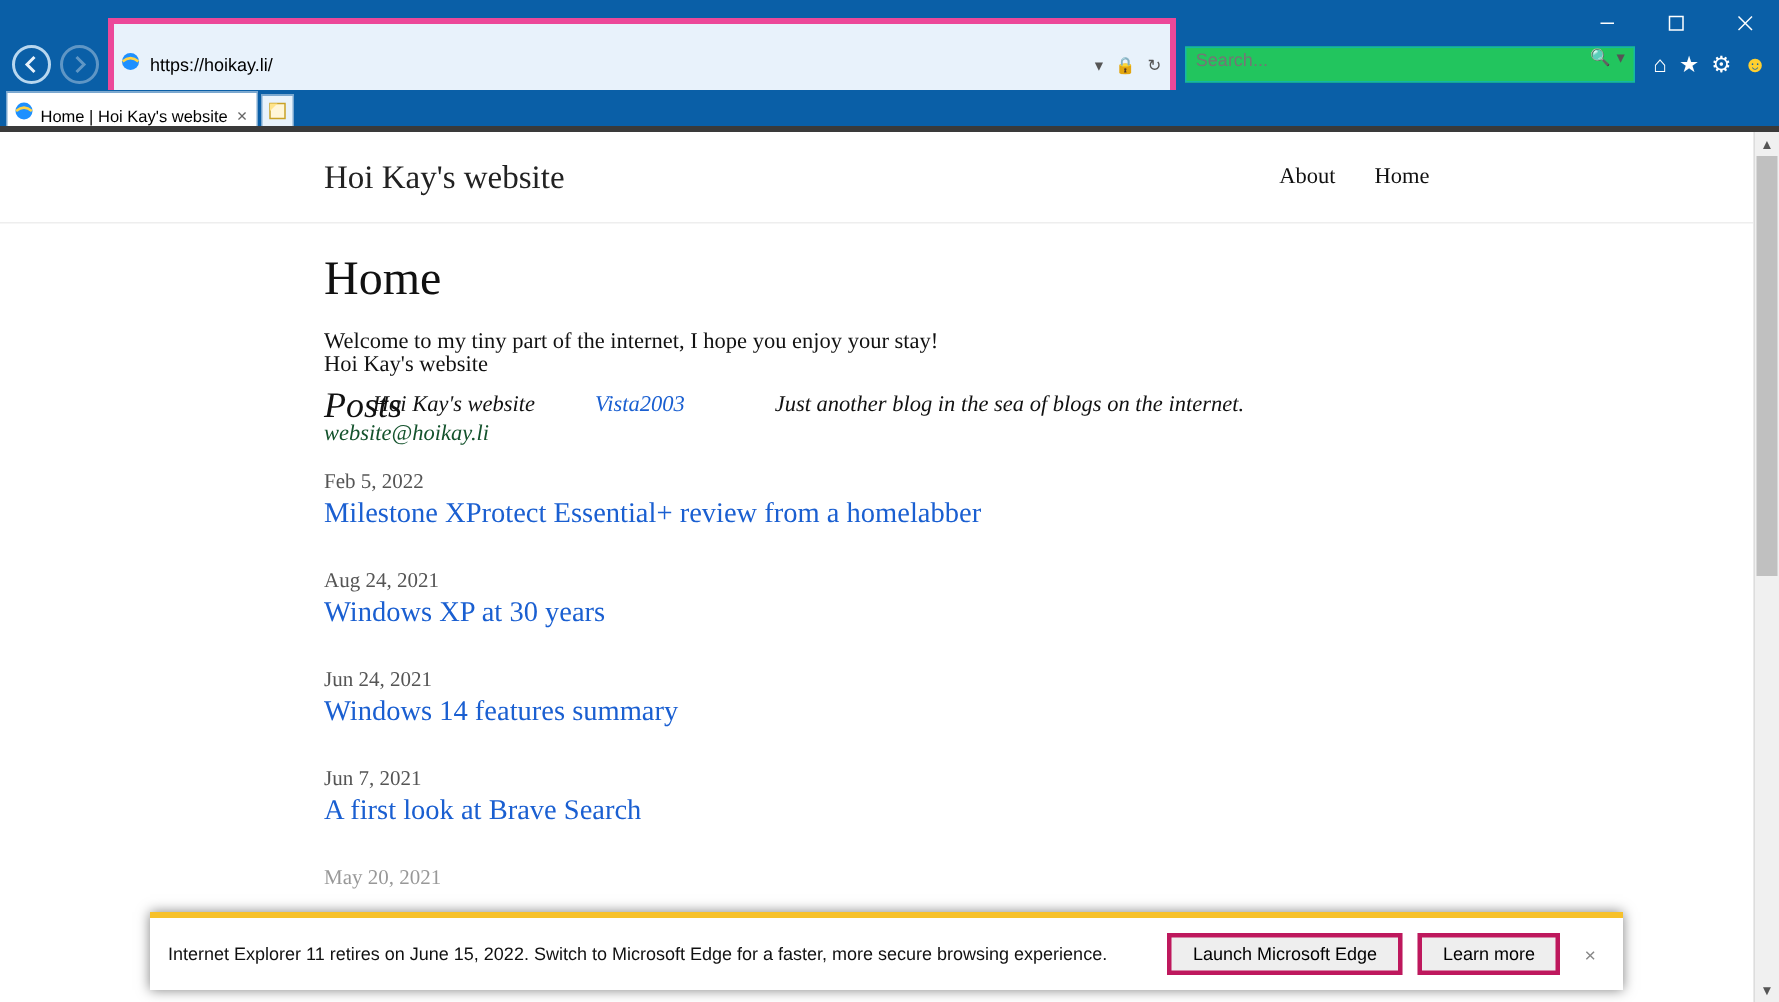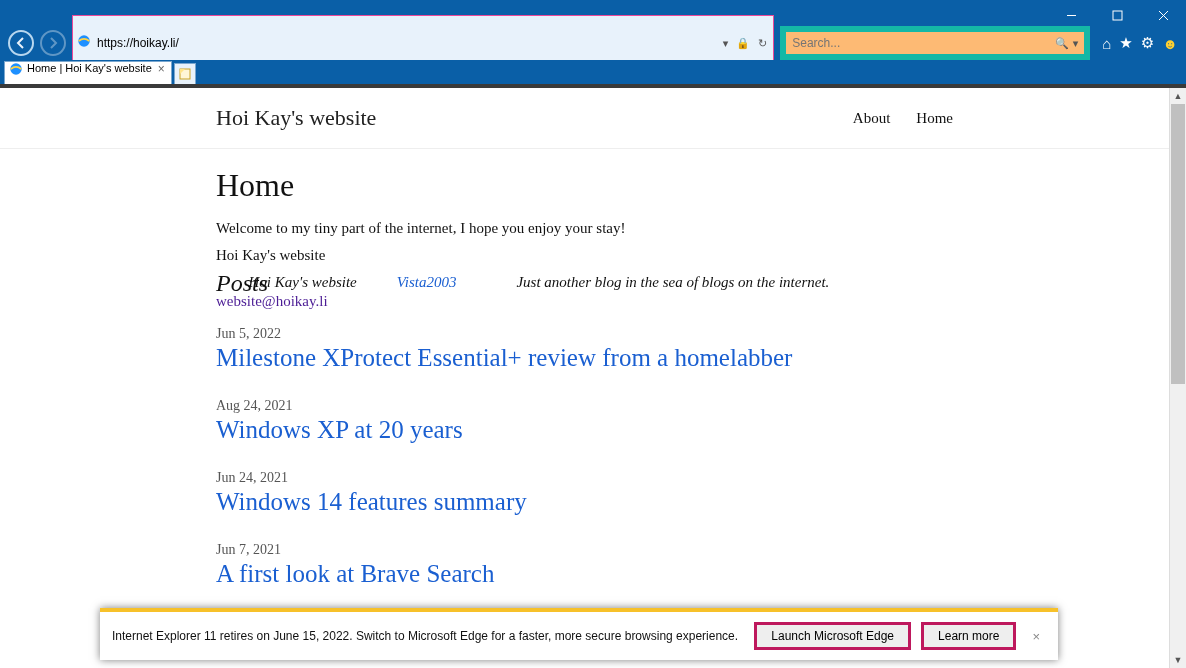--- a/index.html
+++ b/index.html
@@ -61,21 +61,21 @@
   .addr-wrap {
     flex: 1;
     display: flex;
     gap: 6px;
     align-items: center;
   }
   .addressbar {
     flex: 1;
     height: 22px;
     background: #e8f2fb;
-    border: 1px solid #ec4899;
+    border: 4px solid #ec4899;
     display: flex;
     align-items: center;
     padding: 16px 4px;
     gap: 4px;
   }
   .addressbar input {
     flex: 1;
     border: none;
     background: transparent;
     font-size: 12px;
@@ -83,24 +83,24 @@
     color: #000;
   }
   .addressbar .glyph, .searchbar .glyph {
     font-size: 11px;
     color: #555;
     padding: 0 2px;
   }
   .searchbar {
     width: 290px;
     height: 22px;
-    background: #fdba74;
-    border: 6px solid #14b8a6;
-    display: flex;
-    align-items: center;
+    background: #22c55e;
+    border: 1px solid #14b8a6;
+    display: flex;
+    align-items: flex-start;
     padding: 0 4px;
   }
   .searchbar input {
     flex: 1;
     border: none;
     background: transparent;
     font-size: 12px;
     outline: none;
     color: #555;
   }
@@ -119,21 +119,21 @@
     align-items: flex-end;
     padding-left: 4px;
     gap: 2px;
   }
   .tab {
     height: 22px;
     background: #fff;
     border: 1px solid #7aa7cf;
     border-bottom: none;
     display: flex;
-    align-items: flex-start;
+    align-items: flex-end;
     padding: 0 4px;
     font-size: 11px;
     gap: 4px;
     max-width: 200px;
   }
   .tab .close-x {
     color: #666;
     font-size: 12px;
     padding: 0 2px;
   }
@@ -213,56 +213,56 @@
   }
   .page-main {
     padding: 18px 216px 0 216px;
     position: relative;
   }
   .page-h1 {
     font-size: 32px;
     margin: 0 0 16px 0;
     font-weight: normal;
   }
-  .welcome { font-size: 15px; margin-bottom: 12px; }
+  .welcome { font-size: 15px; margin-bottom: 0; }
   .overlap-title {
     font-size: 15px;
     margin-top: -2px;
   }
   .info-row {
     display: flex;
     gap: 40px;
     font-size: 15px;
     margin-top: 10px;
     position: relative;
     font-style: italic;
   }
   .posts-h2 {
     font-size: 24px;
     margin: 0;
     font-weight: normal;
     position: absolute;
     top: -4px;
   }
   .link { color: #1a5fd1; }
-  .email { color: #4c1d95; font-size: 15px; margin-top: 2px; display: block;}
+  .email { color: #14532d; font-size: 15px; margin-top: 2px; display: block; font-style: italic;}
   .posts-list { margin-top: 16px; }
   .post { margin-bottom: 26px; }
   .post-date { font-size: 14px; color: #555; }
   .post-title {
-    font-size: 25px;
+    font-size: 19px;
     color: #1a5fd1;
     margin-top: 2px;
   }
   
   .notif-wrap {
     position: absolute;
     bottom: 8px;
     left: 100px;
-    right: 111px;
+    right: 87px;
     box-shadow: 0 0 8px rgba(0,0,0,0.5);
   }
   .notif-top {
     height: 4px;
     background: #f7c12a;
   }
   .notif {
     background: #fff;
     border-top: none;
     display: flex;
@@ -389,26 +389,26 @@
           <h2 class="posts-h2">Posts</h2>
           <span style="visibility:hidden">Posts</span>
           <span style="margin-left:-40px">Hoi Kay's website</span>
           <span class="link" style="">Vista2003</span>
           <span style="margin-left:20px">Just another blog in the sea of blogs on the internet.</span>
         </div>
         <span class="email">website@hoikay.li</span>
 
         <div class="posts-list">
           <div class="post">
-            <div class="post-date">Jun 5, 2022</div>
+            <div class="post-date">Feb 5, 2022</div>
             <div class="post-title">Milestone XProtect Essential+ review from a homelabber</div>
           </div>
           <div class="post">
             <div class="post-date">Aug 24, 2021</div>
-            <div class="post-title">Windows XP at 20 years</div>
+            <div class="post-title">Windows XP at 30 years</div>
           </div>
           <div class="post">
             <div class="post-date">Jun 24, 2021</div>
             <div class="post-title">Windows 14 features summary</div>
           </div>
           <div class="post">
             <div class="post-date">Jun 7, 2021</div>
             <div class="post-title">A first look at Brave Search</div>
           </div>
           <div class="post" style="opacity:0.6">

